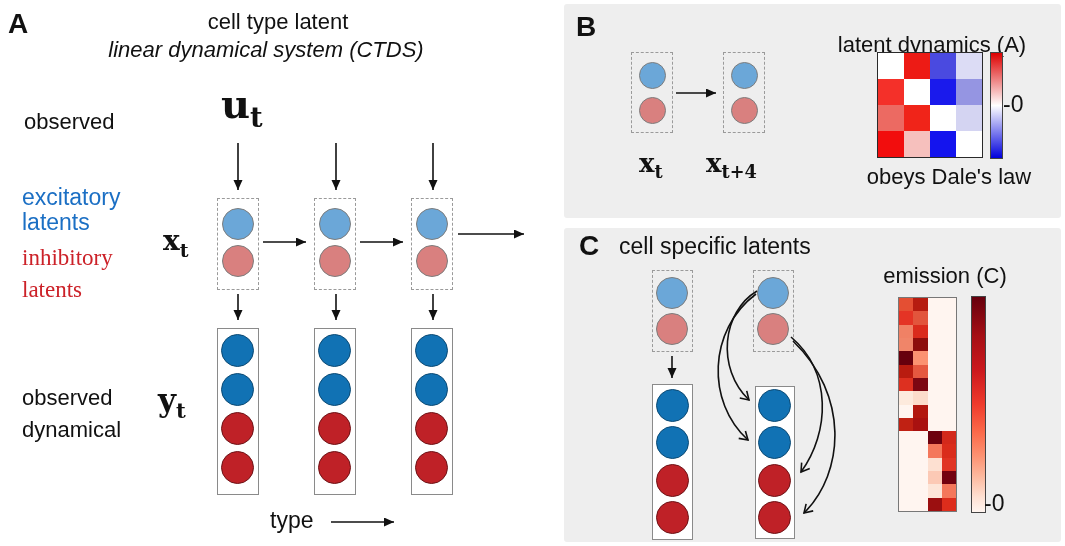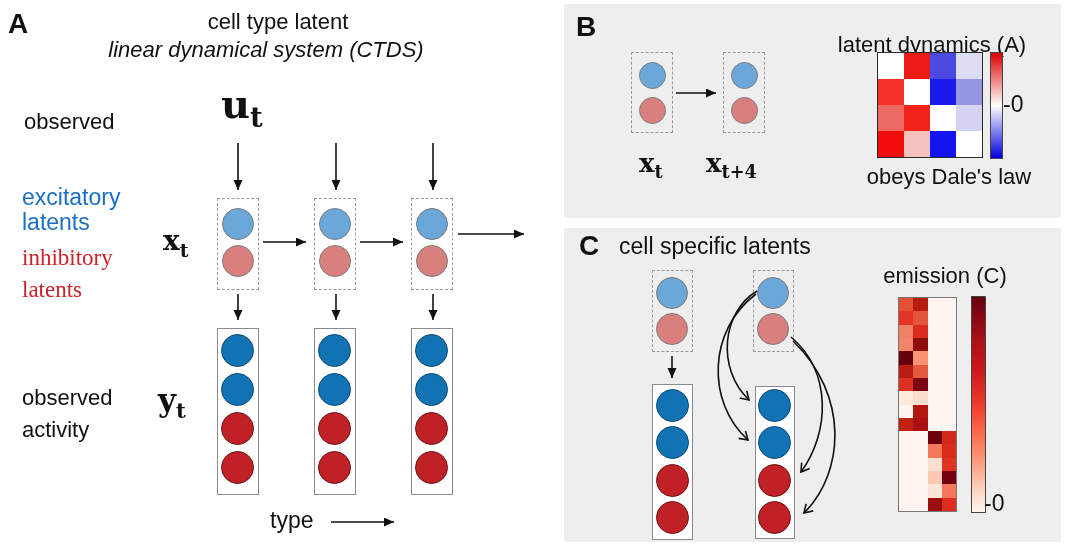--- a/index.html
+++ b/index.html
@@ -53,21 +53,21 @@
 
   <div class="dbox" style="left:314px;top:198px;width:42px;height:92px;"></div>
   <div class="c lb" style="left:319px;top:208px;"></div>
   <div class="c lr" style="left:319px;top:245px;"></div>
 
   <div class="dbox" style="left:411px;top:198px;width:42px;height:92px;"></div>
   <div class="c lb" style="left:416px;top:208px;"></div>
   <div class="c lr" style="left:416px;top:245px;"></div>
 
   <div class="lbl" style="left:22px;top:386px;">observed</div>
-  <div class="lbl" style="left:22px;top:418px;">activity</div>
+  <div class="lbl" style="left:22px;top:418px;">dynamical</div>
   <div class="math" style="left:158px;top:382px;font-size:31px;"><span>y</span><sub>t</sub></div>
 
   <div class="sbox" style="left:217px;top:328px;width:42px;height:167px;"></div>
   <div class="c db" style="left:221px;top:334px;"></div>
   <div class="c db" style="left:221px;top:373px;"></div>
   <div class="c dr" style="left:221px;top:412px;"></div>
   <div class="c dr" style="left:221px;top:451px;"></div>
 
   <div class="sbox" style="left:314px;top:328px;width:42px;height:167px;"></div>
   <div class="c db" style="left:318px;top:334px;"></div>

